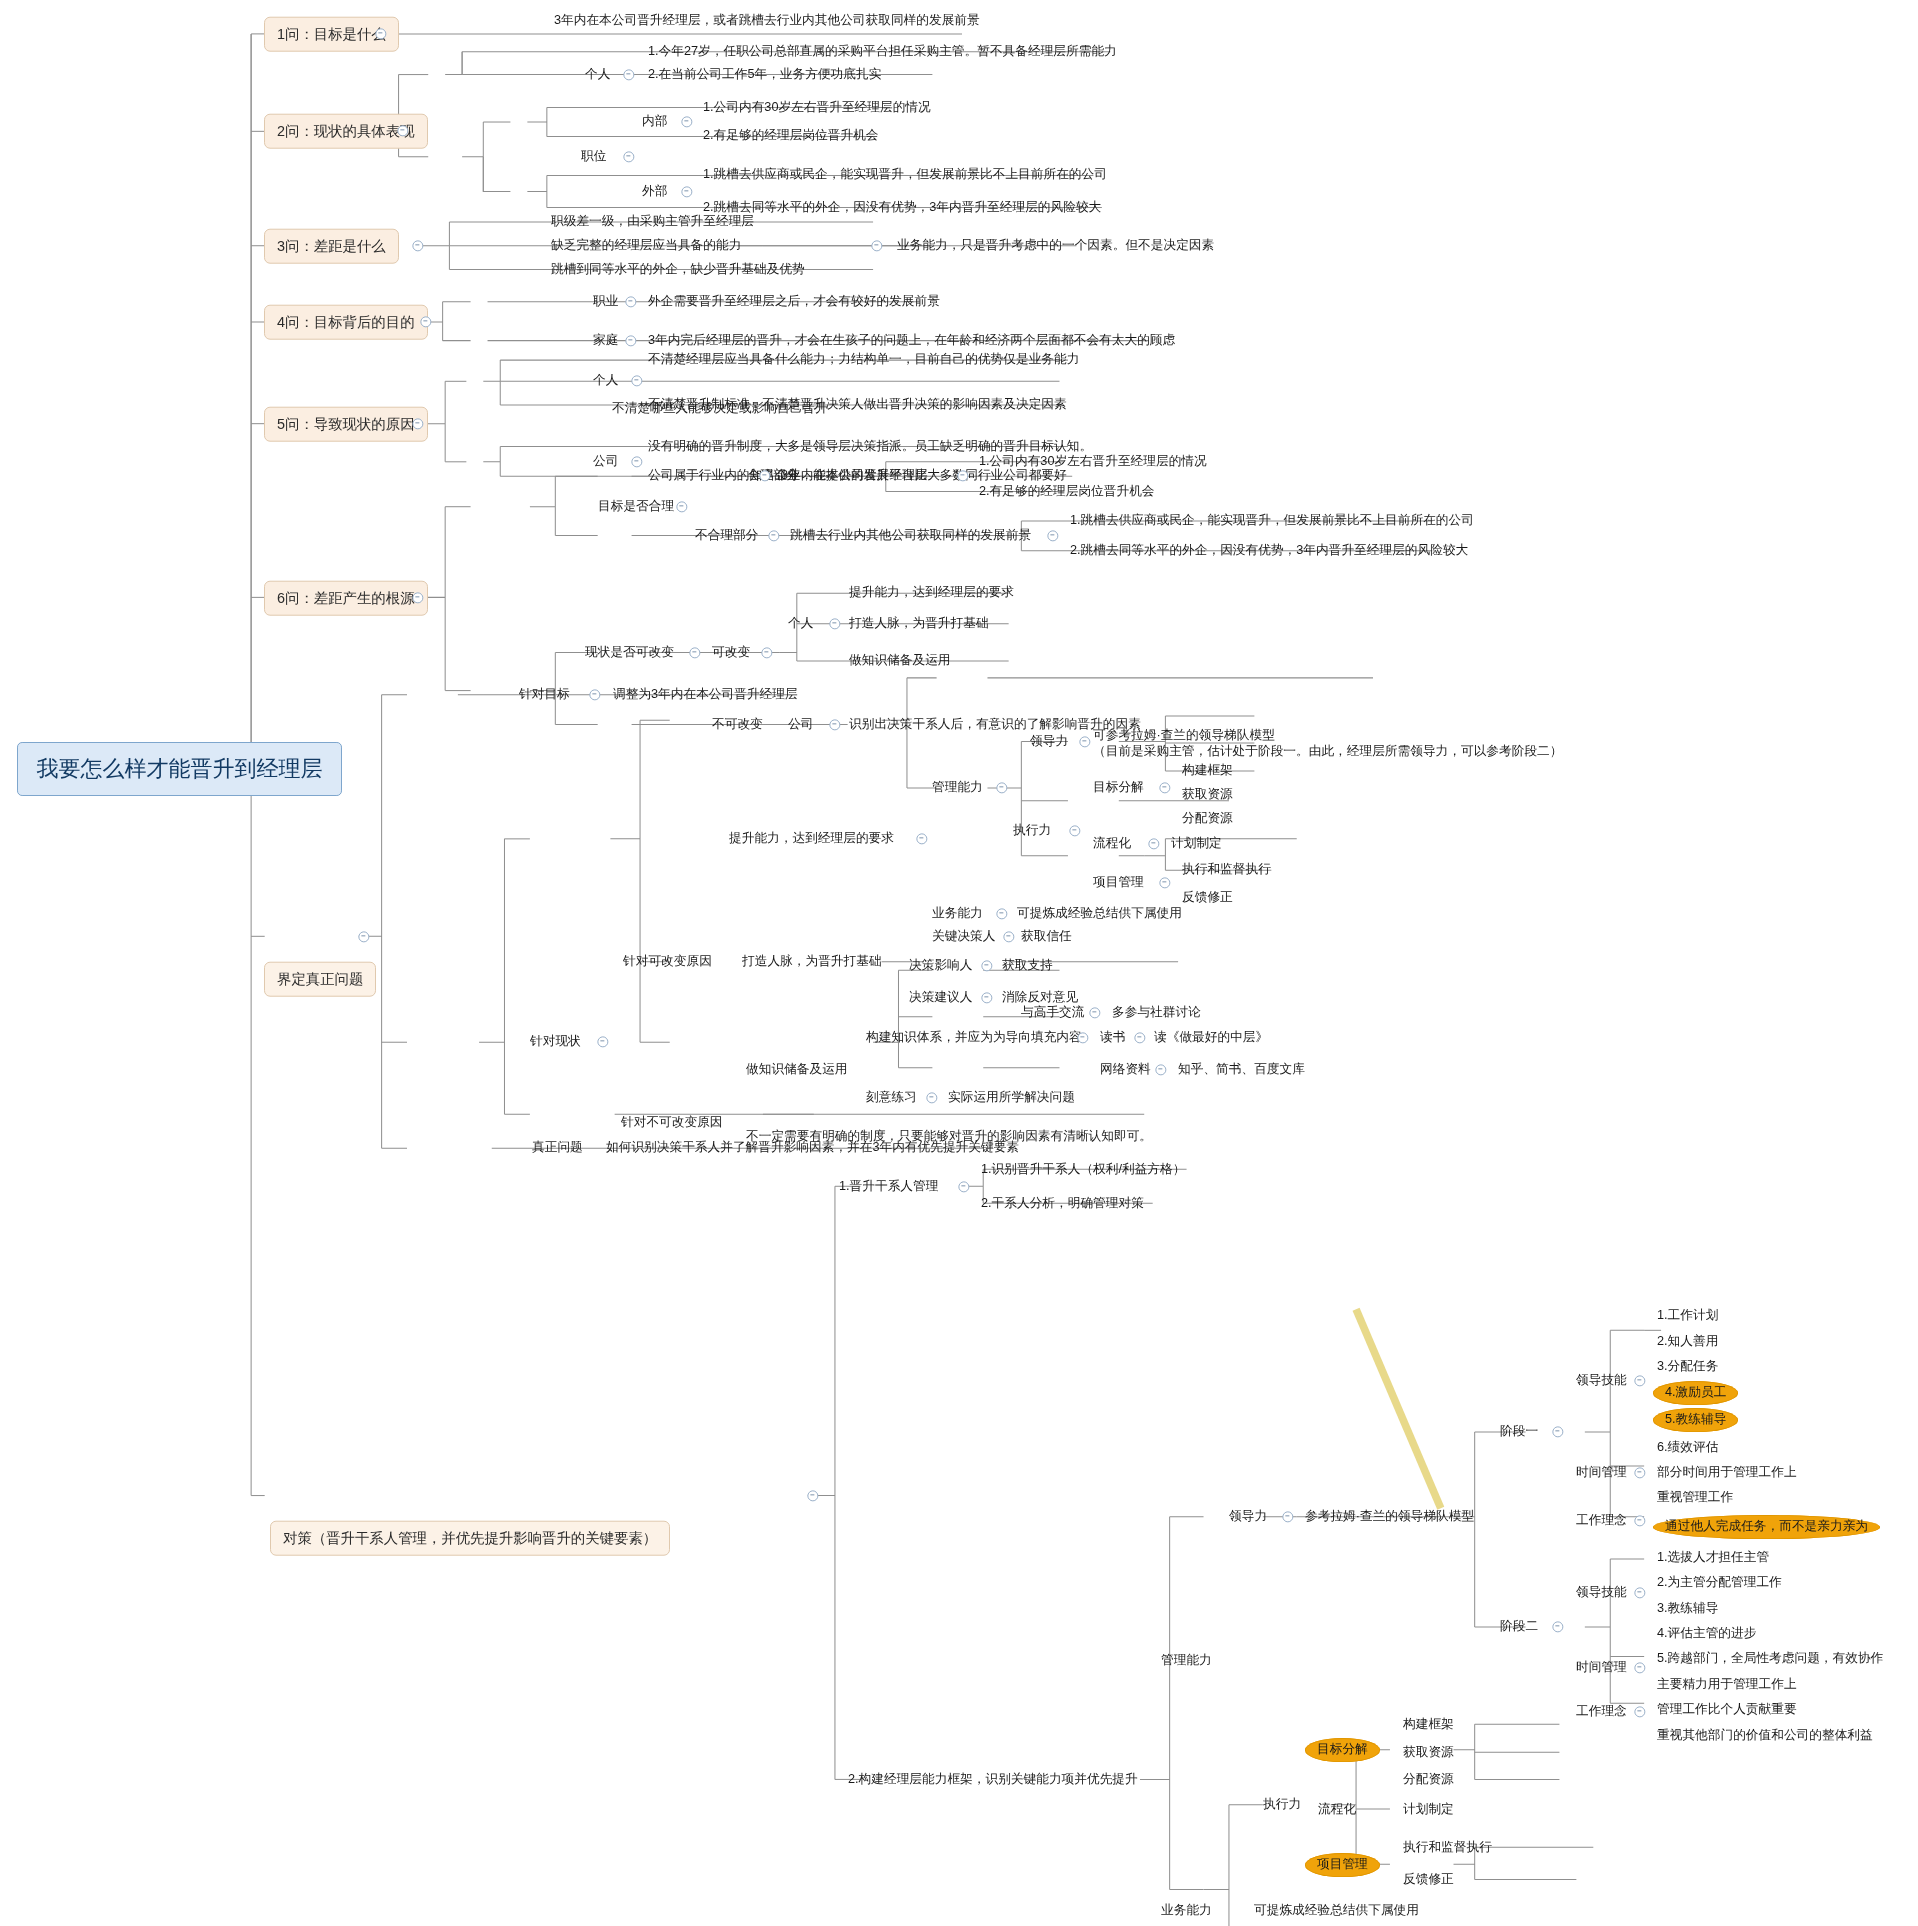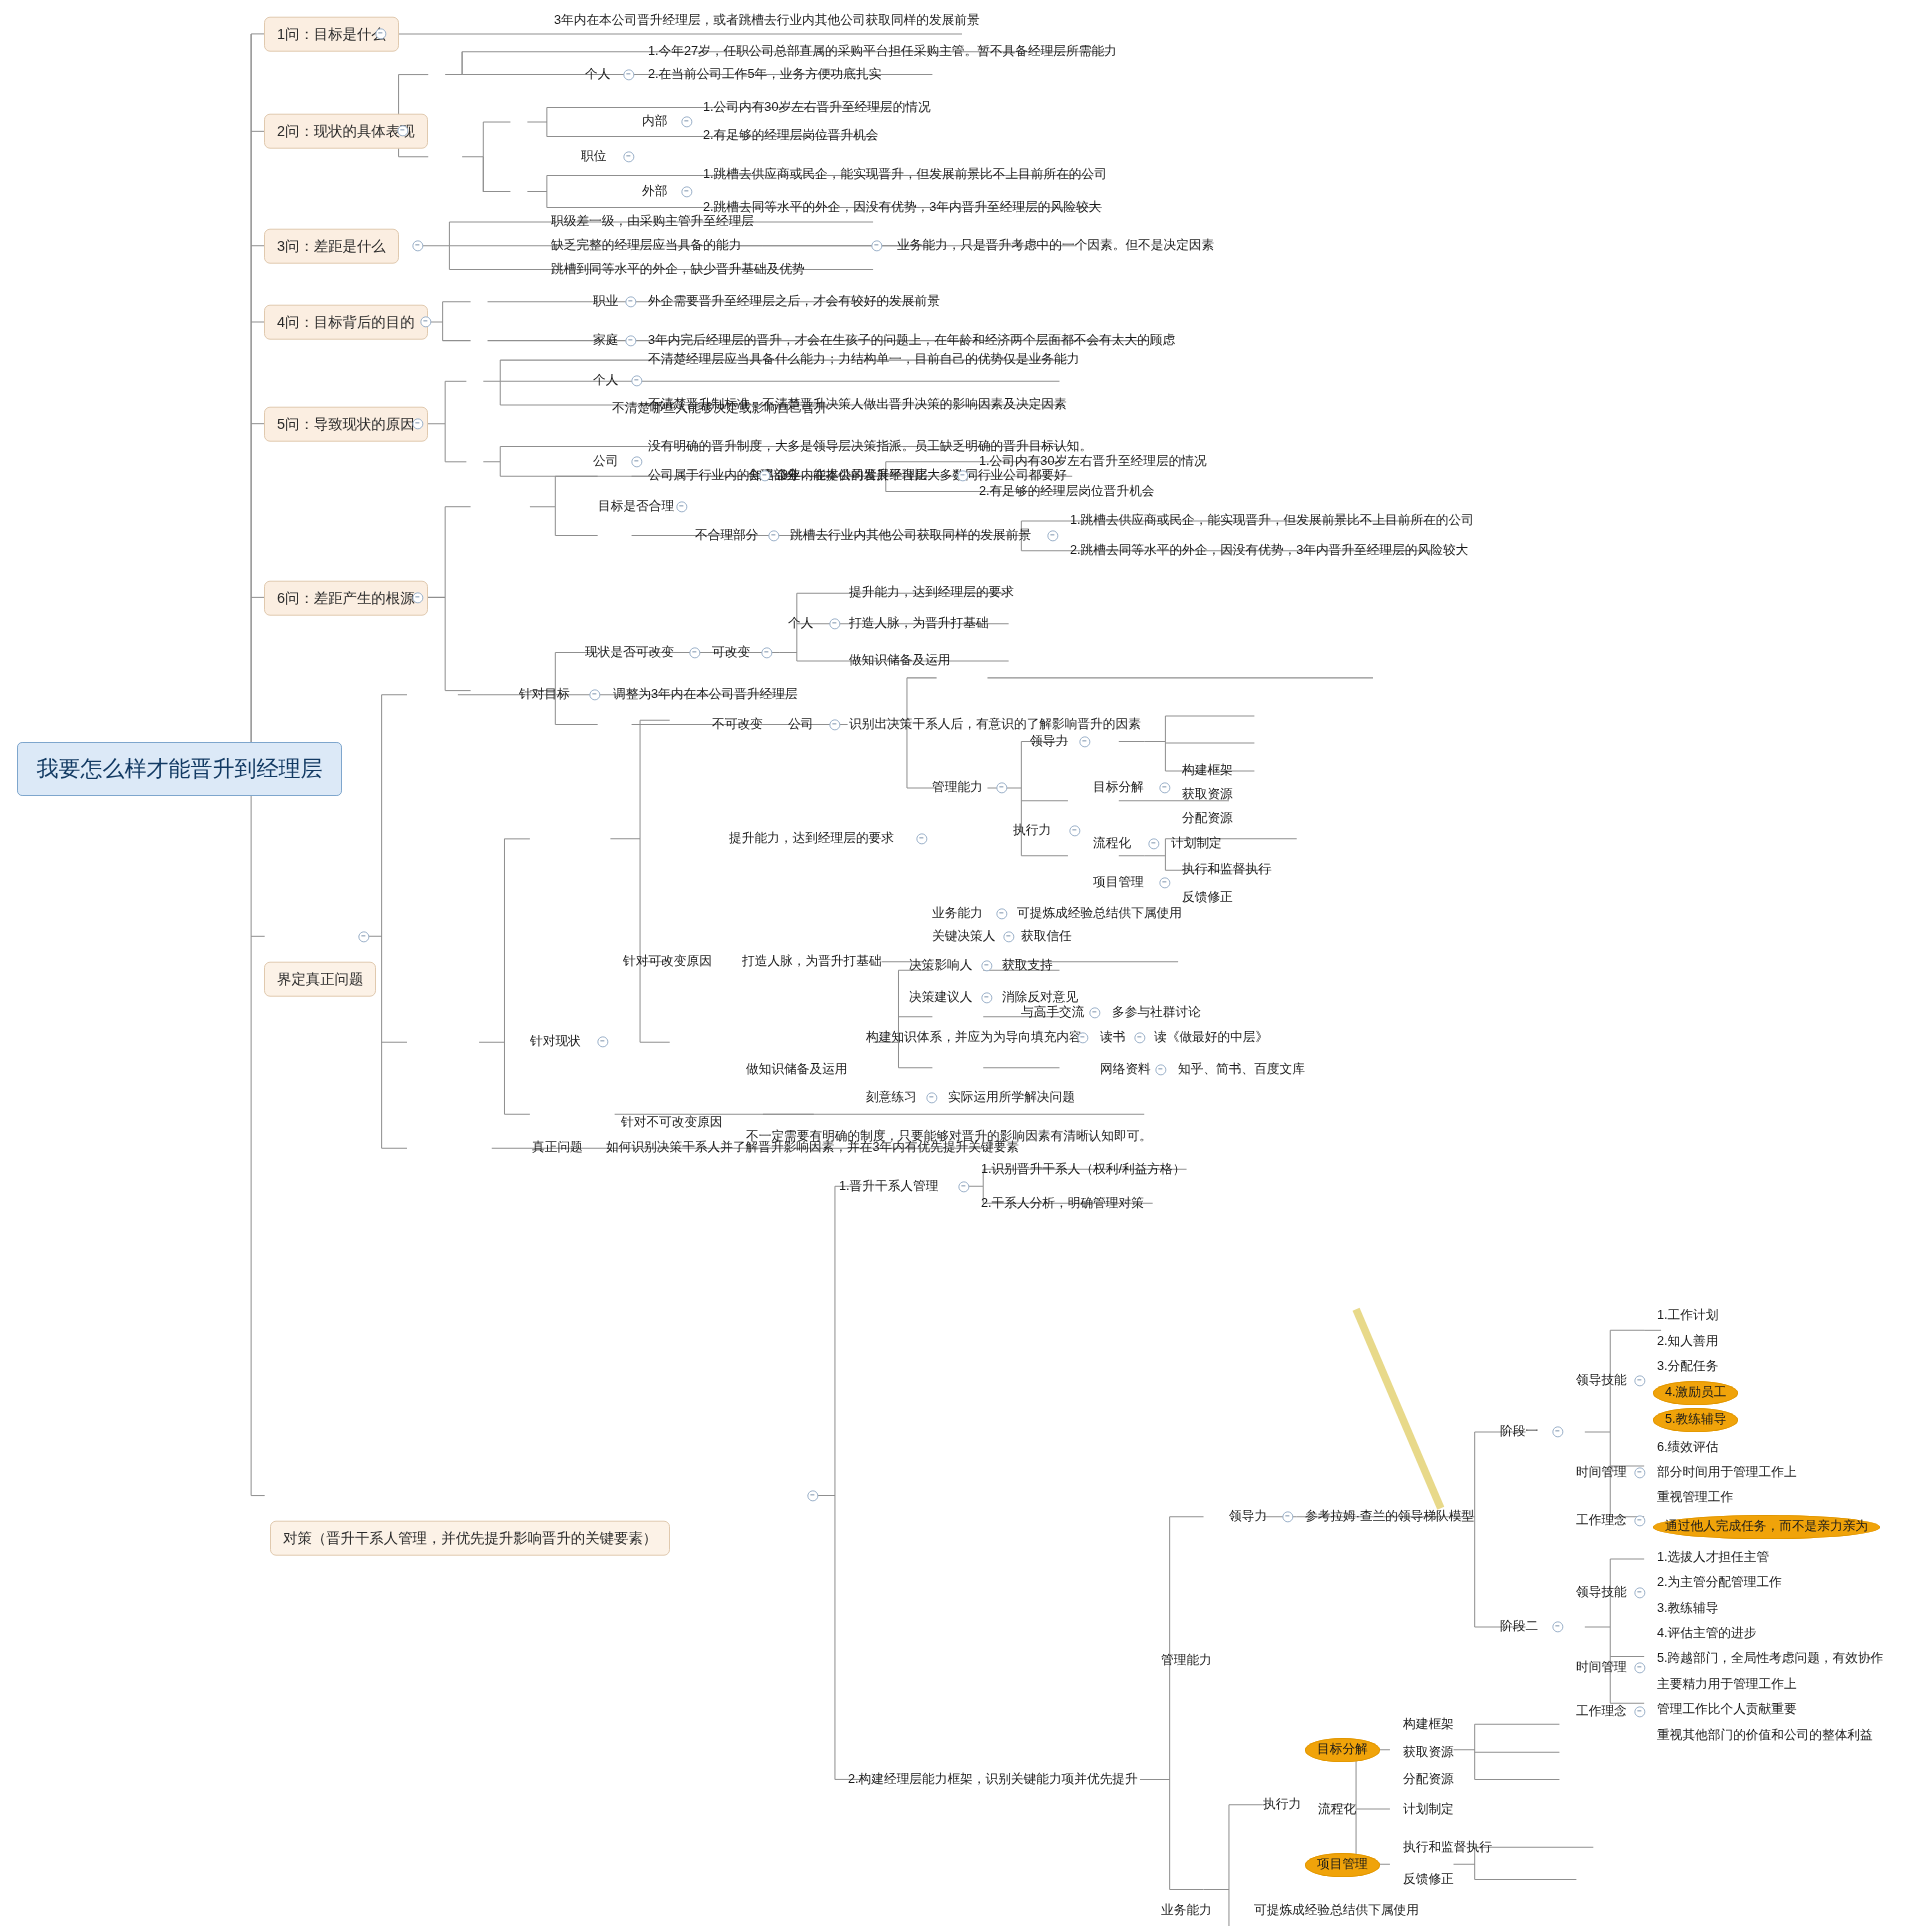--- a/index.html
+++ b/index.html
@@ -295,20 +295,22 @@
 
   <div class="txt" style="left:623px;top:962px;">针对可改变原因</div>
 
   <div class="txt" style="left:729px;top:839px;">提升能力，达到经理层的要求</div>
   <div class="collapse" style="left:922px;top:839px;"></div>
 
   <div class="txt" style="left:932px;top:788px;">管理能力</div>
   <div class="collapse" style="left:1002px;top:788px;"></div>
   <div class="txt" style="left:1030px;top:742px;">领导力</div>
   <div class="collapse" style="left:1085px;top:742px;"></div>
+  <div class="node" style="left:1093px;top:727px;white-space:pre-line;font-size:12.7px;line-height:16px;">可参考拉姆·查兰的领导梯队模型
+（目前是采购主管，估计处于阶段一。由此，经理层所需领导力，可以参考阶段二）</div>
 
   <div class="txt" style="left:1013px;top:831px;">执行力</div>
   <div class="collapse" style="left:1075px;top:831px;"></div>
 
   <div class="txt" style="left:1093px;top:788px;">目标分解</div>
   <div class="collapse" style="left:1165px;top:788px;"></div>
   <div class="txt" style="left:1182px;top:771px;">构建框架</div>
   <div class="txt" style="left:1182px;top:795px;">获取资源</div>
   <div class="txt" style="left:1182px;top:819px;">分配资源</div>
 

